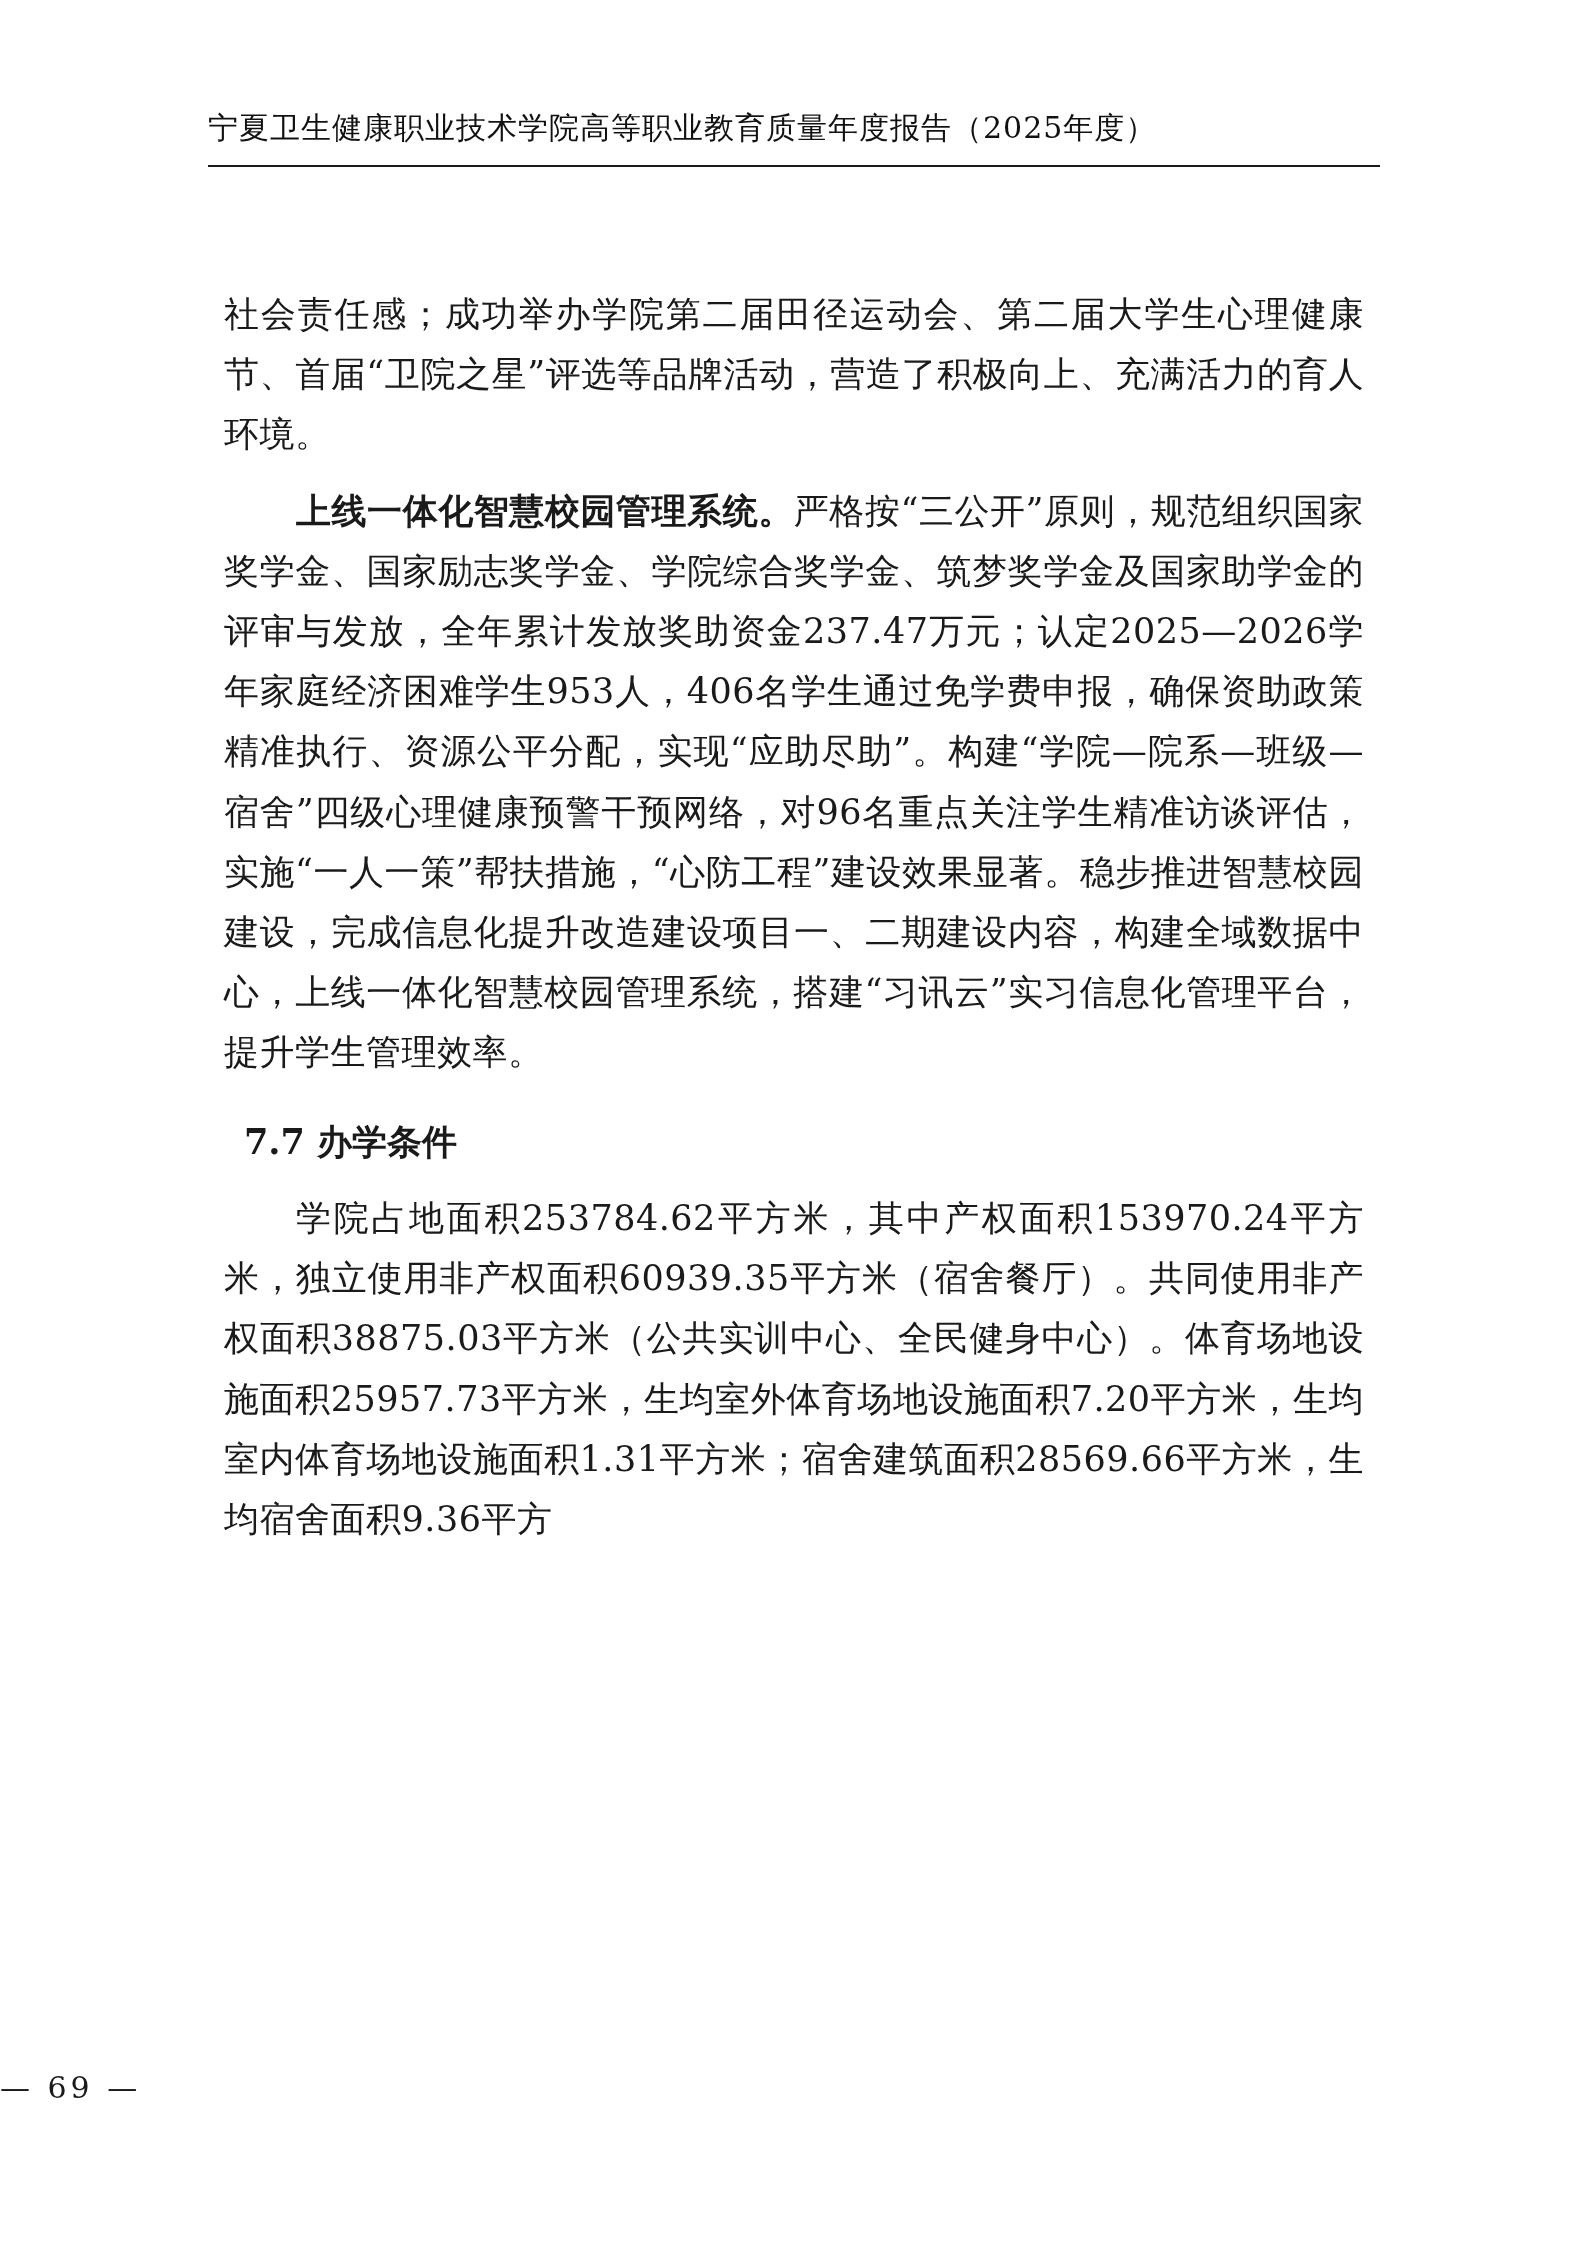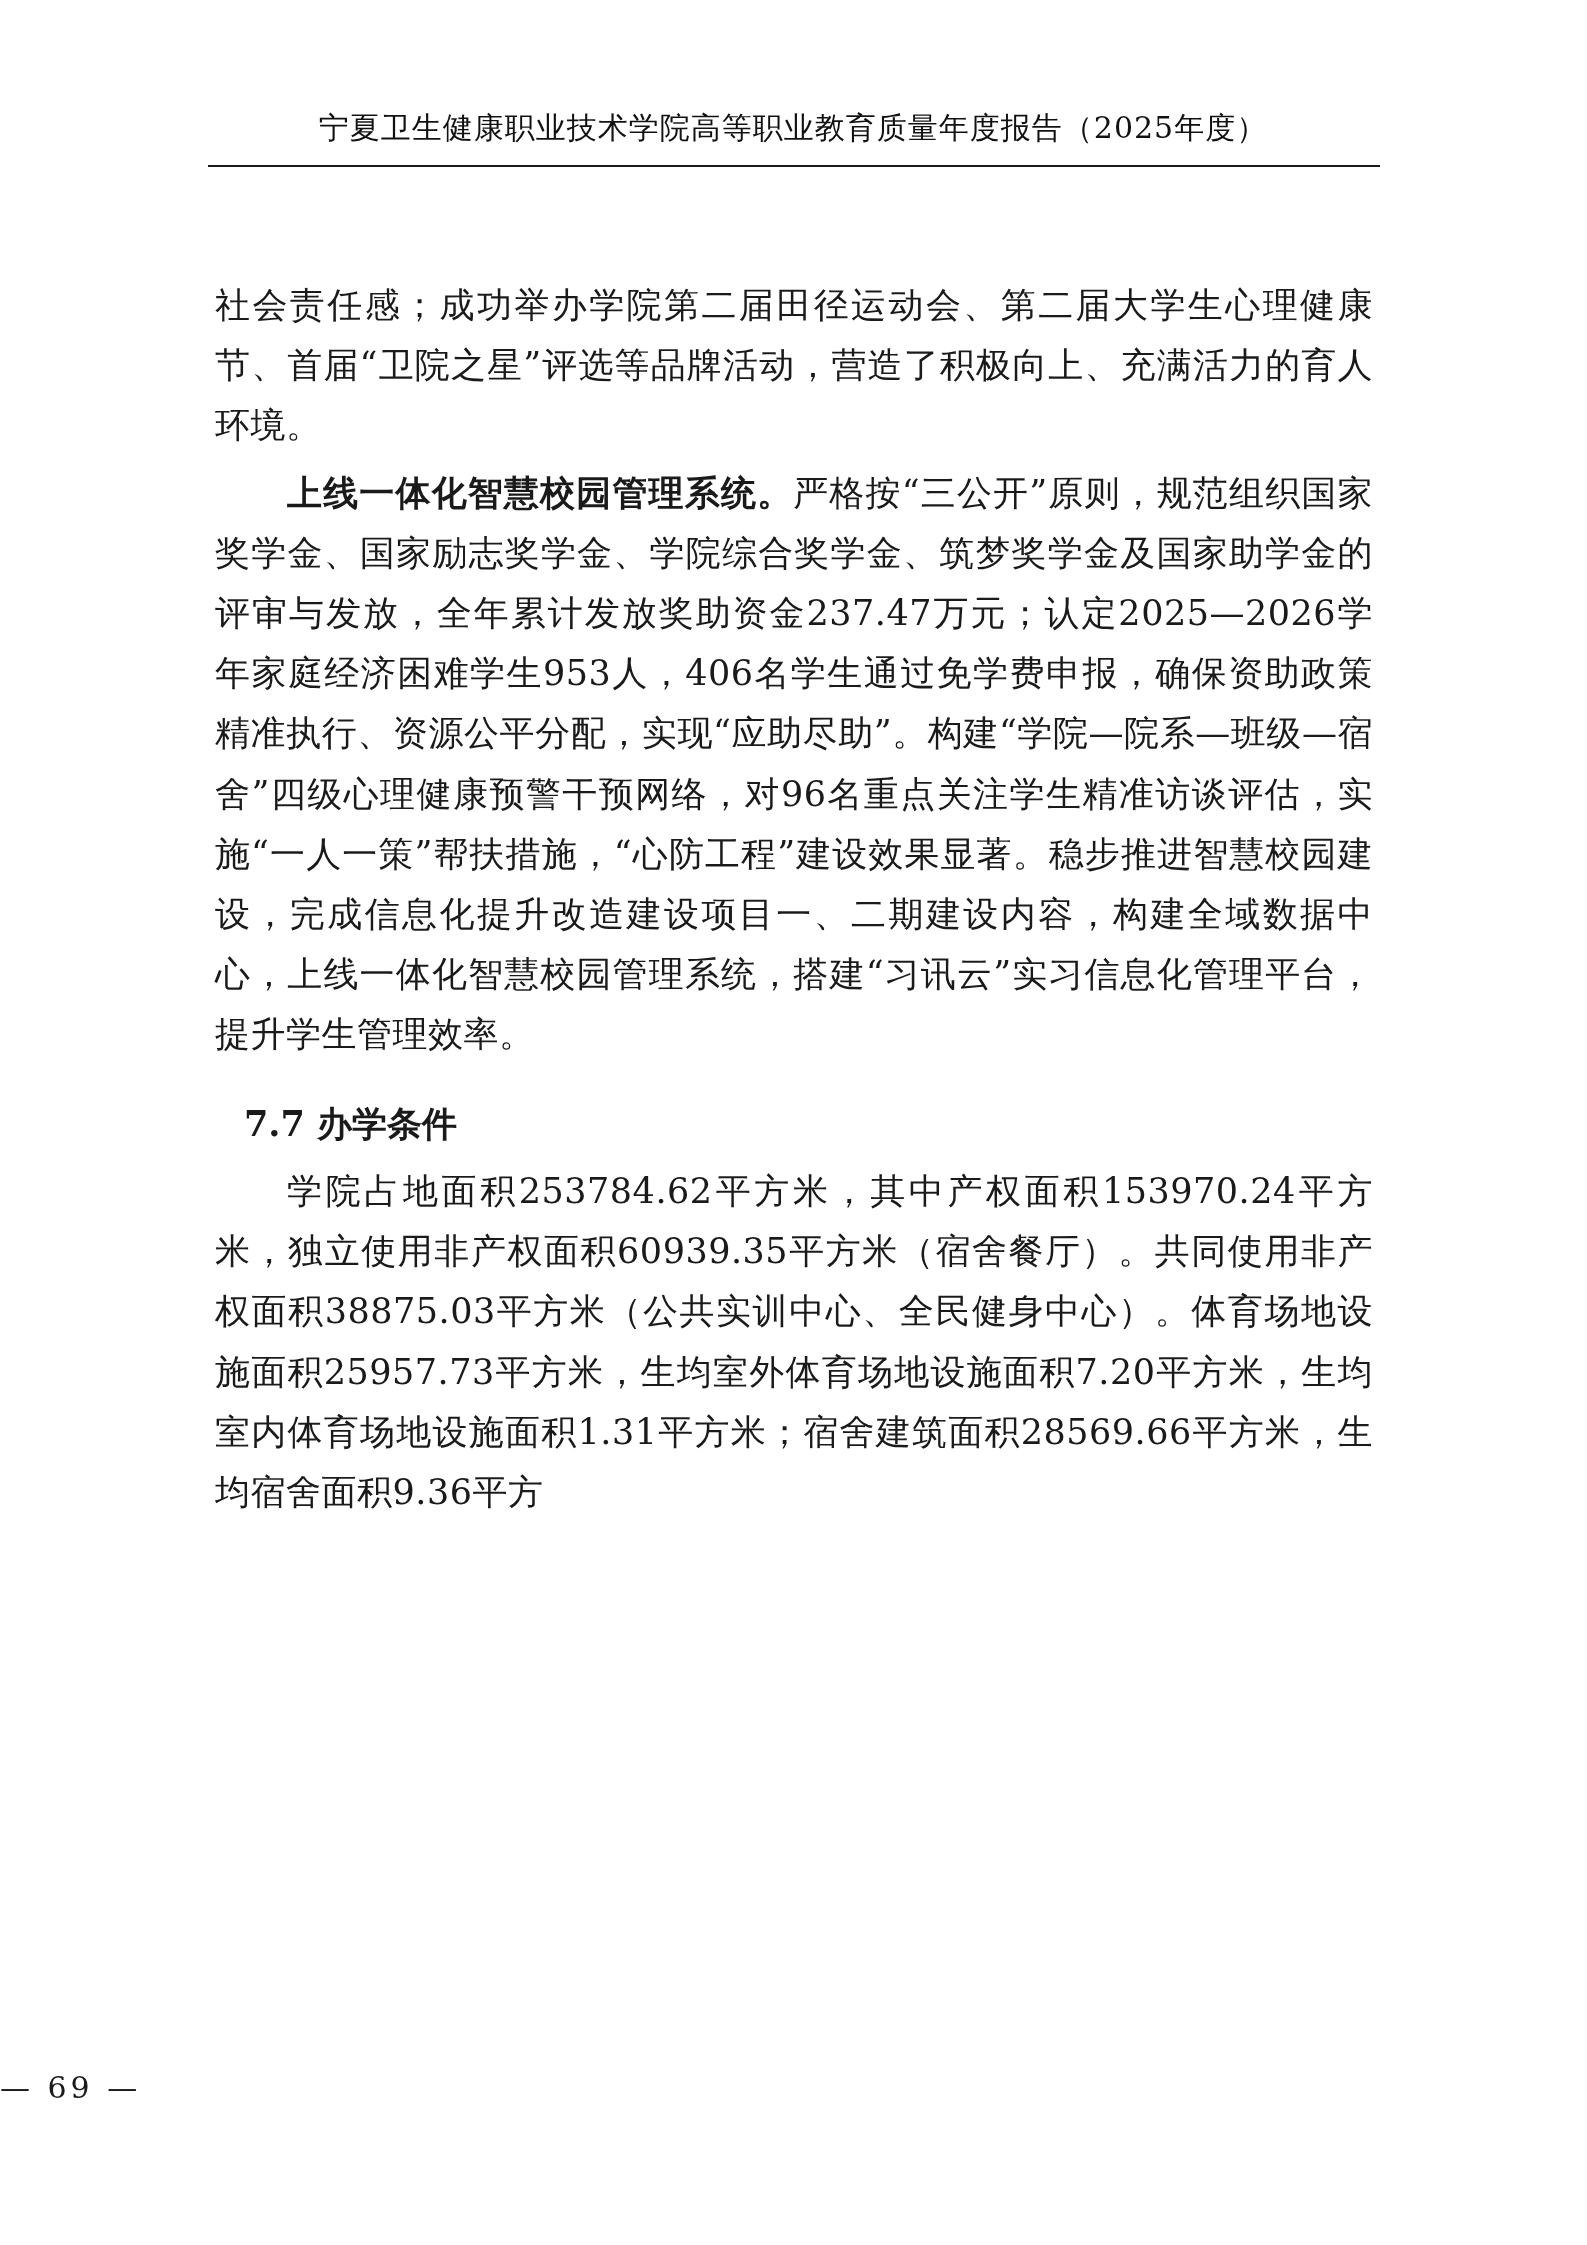--- a/index.html
+++ b/index.html
@@ -15,42 +15,42 @@
     box-sizing: border-box;
     font-family: "DejaVu Serif", "Liberation Serif", serif;
     color: #1a1a1a;
     overflow: hidden;
   }
   .header {
     position: absolute;
     left: 208px;
     top: 108px;
     width: 1170px;
-    text-align: center;
+    text-align: left;
     font-size: 30px;
     letter-spacing: 1px;
     font-family: "DejaVu Serif", "Liberation Serif", serif;
     color: #111;
   }
   .header-rule {
     position: absolute;
     left: 208px;
     top: 165px;
     width: 1172px;
     height: 0;
     border-top: 2px solid #1a1a1a;
   }
   .content {
     position: absolute;
     left: 208px;
     top: 268px;
     width: 1172px;
   }
   p.body {
-    margin: 7px;
+    margin: 16px;
     font-size: 35px;
     line-height: 1.72;
     text-align: justify;
     text-justify: inter-ideograph;
     letter-spacing: 0.5px;
     font-family: "DejaVu Serif", "Liberation Serif", serif;
   }
   p.indent {
     text-indent: 72px;
   }

